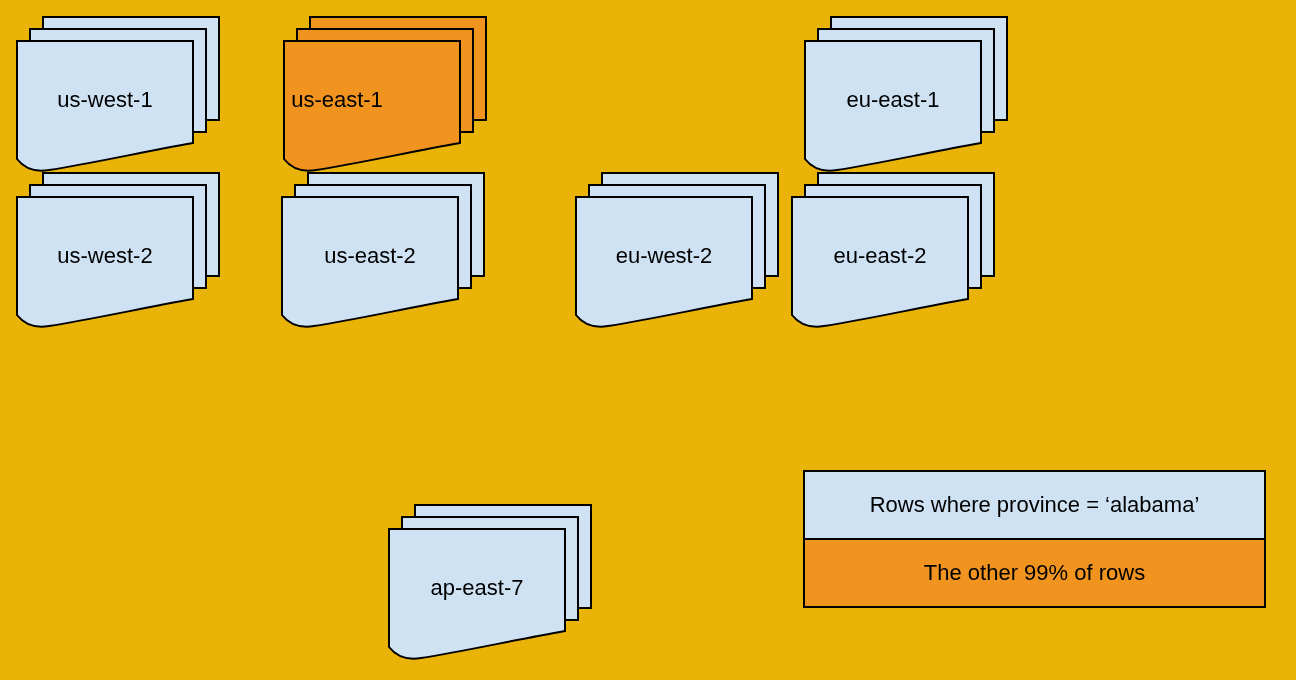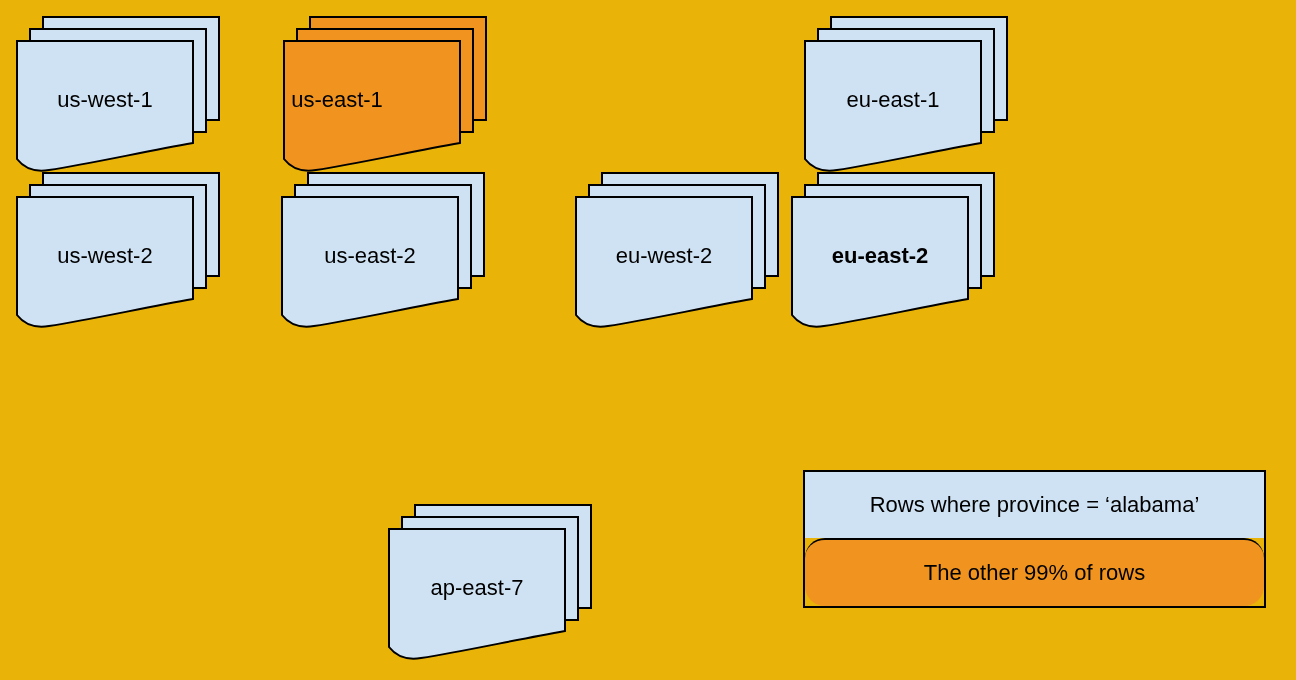--- a/index.html
+++ b/index.html
@@ -52,21 +52,21 @@
     margin-top: 28px;
   }
   .legend-row {
     height: 66px;
     display: flex;
     align-items: center;
     justify-content: center;
     font-size: 22px;
     color: #000000;
   }
-  .legend-row + .legend-row { border-top: 2px solid #000000; border-radius: 20px; }
+  .legend-row + .legend-row { border-top: 2px solid #000000; }
   .legend-row.blue { background: #cfe2f3; }
   .legend-row.orange { background: #f0941f; }
   .defs-svg { position: absolute; width: 0; height: 0; }
 </style>
 </head>
 <body>
 
 <svg class="defs-svg" aria-hidden="true">
   <defs>
     <g id="doc-stack-shape">
@@ -115,21 +115,21 @@
     <div class="stack-label">us-east-2</div>
   </div>
 
   <div class="stack lower" style="left:575px; top:172px;">
     <svg class="doc-stack" width="206" height="160" viewBox="0 0 206 160">
         <use href="#doc-stack-shape"></use>
       </svg>
     <div class="stack-label">eu-west-2</div>
   </div>
 
-  <div class="stack lower" style="left:791px; top:172px;font-weight:bold;">
+  <div class="stack lower" style="left:791px; top:172px;">
     <svg class="doc-stack" width="206" height="160" viewBox="0 0 206 160">
         <use href="#doc-stack-shape"></use>
       </svg>
     <div class="stack-label">eu-east-2</div>
   </div>
 
 
   <div class="stack lower" style="left:388px; top:504px;">
     <svg class="doc-stack" width="206" height="160" viewBox="0 0 206 160">
         <use href="#doc-stack-shape"></use>

